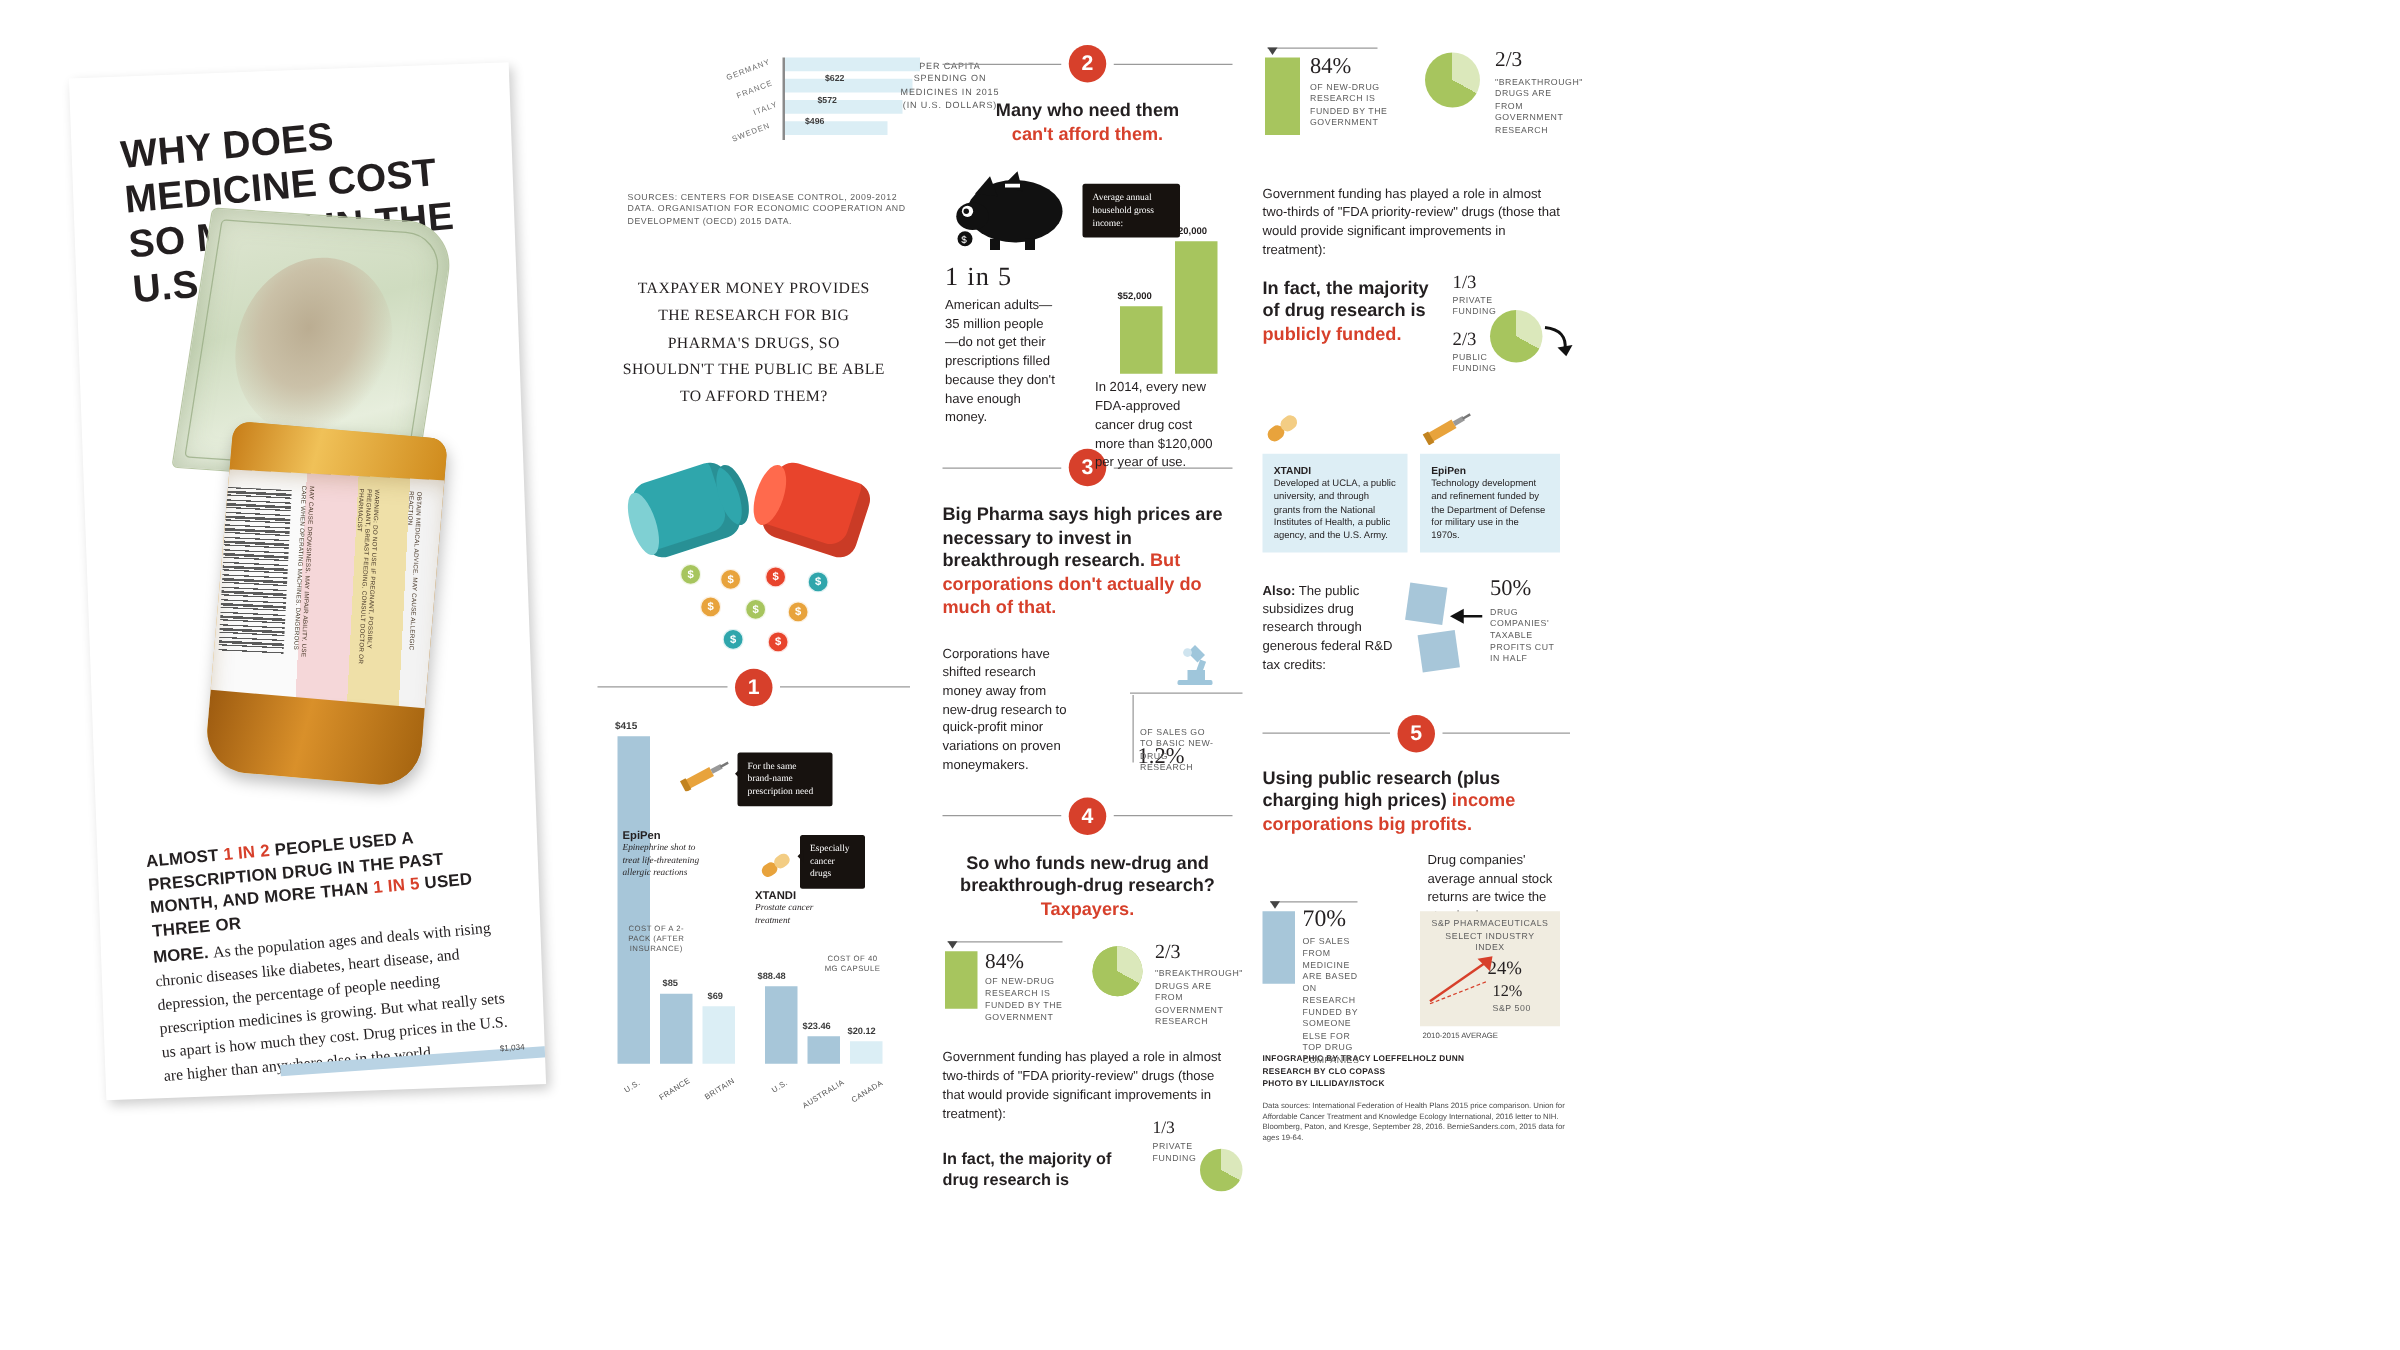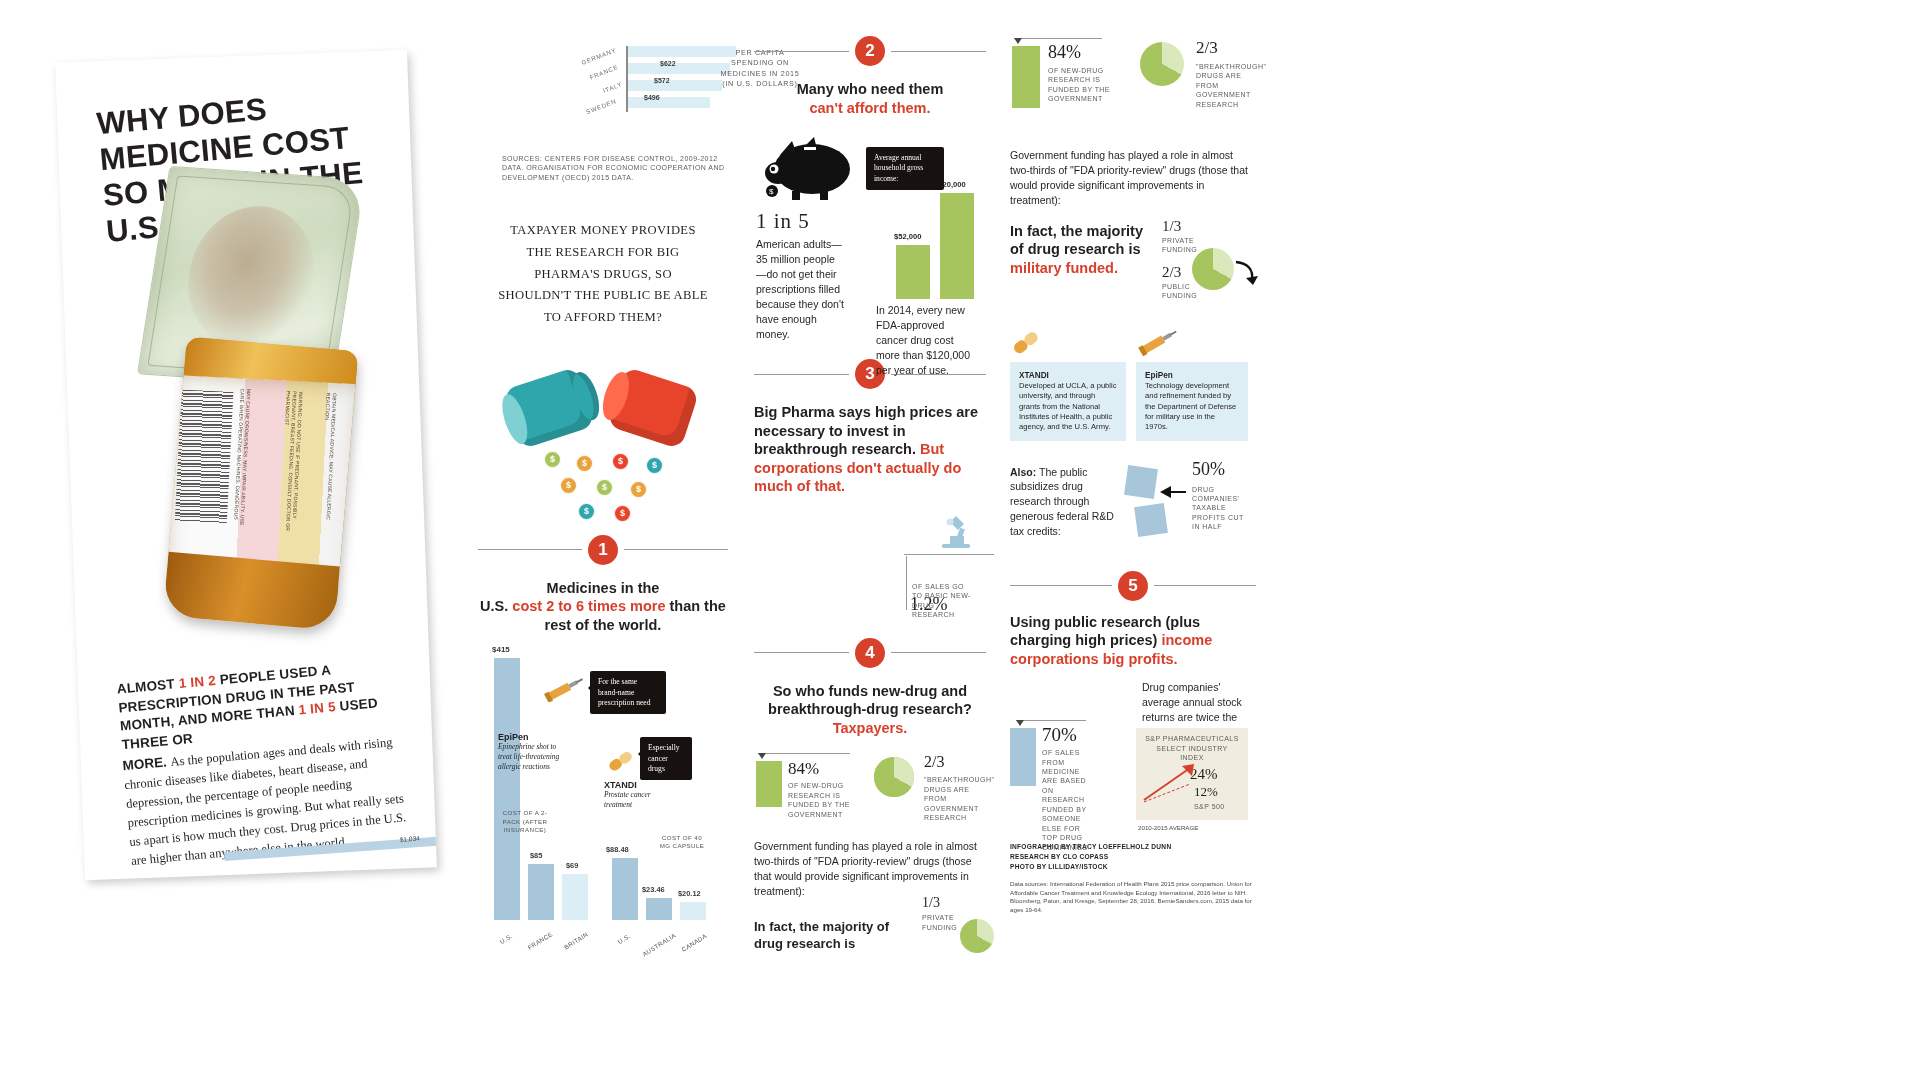--- a/index.html
+++ b/index.html
@@ -272,25 +272,20 @@
         <div class="coin" style="left:48px;top:52px;background:#2fa6ac;">$</div>
         <div class="coin" style="left:84px;top:54px;background:#e8442c;">$</div>
       </div>
     </div>
 
     <div class="num-row" style="margin-top:10px;">
       <div class="rule"></div>
       <div class="num-circle">1</div>
       <div class="rule"></div>
     </div>
-    <div class="sec-head">
-      <span>Medicines in the</span><br>
-      <span>U.S. </span><span class="red">cost 2 to 6 times more</span><span> than the</span><br>
-      <span>rest of the world.</span>
-    </div>
 
     <div class="mp-chart">
 
       <div class="bar" style="left:16px;bottom:26px;width:26px;height:262px;background:#a7c6d9;"></div>
       <div class="bar" style="left:50px;bottom:26px;width:26px;height:56px;background:#a7c6d9;"></div>
       <div class="bar" style="left:84px;bottom:26px;width:26px;height:46px;background:#dbeef5;"></div>
       <div class="sc-val" style="position:absolute;left:14px;bottom:292px;font-size:8px;">$415</div>
       <div class="sc-val" style="position:absolute;left:52px;bottom:86px;font-size:7.4px;">$85</div>
       <div class="sc-val" style="position:absolute;left:88px;bottom:76px;font-size:7.4px;">$69</div>
       <div class="bar-lbl" style="left:8px;bottom:4px;width:40px;transform:rotate(-32deg);">U.S.</div>
@@ -383,20 +378,21 @@
     <div class="num-row" style="margin-top:12px;">
       <div class="rule"></div>
       <div class="num-circle">3</div>
       <div class="rule"></div>
     </div>
     <div class="sec-head" style="text-align:left;">
       <span>Big Pharma says high prices are necessary to invest in breakthrough research. </span><span class="red">But corporations don't actually do much of that.</span>
     </div>
 
     <div style="position:relative;height:122px;margin-top:14px;">
+      <div class="body-txt" style="position:absolute;left:0;top:6px;width:104px;">Corporations have shifted research money away from new-drug research to quick-profit minor variations on proven moneymakers.</div>
       <svg width="40" height="42" viewBox="0 0 40 42" style="position:absolute;left:182px;top:0;">
         <rect x="6" y="34" width="28" height="4" rx="1.5" fill="#9fc6db"></rect>
         <rect x="14" y="26" width="14" height="8" fill="#9fc6db"></rect>
         <path d="M20 6 L28 14 L22 20 L14 12 Z" fill="#9fc6db"></path>
         <rect x="22" y="18" width="5" height="12" transform="rotate(20 24 24)" fill="#9fc6db"></rect>
         <circle cx="14" cy="12" r="3.5" fill="#cfe4ef"></circle>
       </svg>
       <div style="position:absolute;left:150px;top:44px;width:90px;border-top:1px solid #9a9a9a;"></div>
       <div style="position:absolute;left:156px;top:48px;font-size:18px;font-family:'Liberation Serif',serif;margin-top:36px;">1.2%</div>
       <div class="micro" style="position:absolute;left:158px;top:72px;width:60px;">OF SALES GO TO BASIC NEW-DRUG RESEARCH</div>
@@ -448,21 +444,21 @@
 
       <div style="position:absolute;left:130px;top:6px;width:44px;height:44px;border-radius:50%;background:conic-gradient(#dbe8bb 0 33%, #a7c55e 33% 100%);"></div>
       <div style="position:absolute;left:186px;top:2px;font-size:17px;font-family:'Liberation Serif',serif;">2/3</div>
       <div class="micro" style="position:absolute;left:186px;top:26px;width:62px;">"BREAKTHROUGH" DRUGS ARE FROM GOVERNMENT RESEARCH</div>
     </div>
 
     <div class="body-txt" style="width:244px;margin-top:4px;">Government funding has played a role in almost two-thirds of "FDA priority-review" drugs (those that would provide significant improvements in treatment):</div>
 
     <div style="position:relative;height:92px;margin-top:12px;">
       <div class="sec-head" style="text-align:left;width:146px;">
-        <span>In fact, the majority of drug research is </span><span class="red">military funded.</span>
+        <span>In fact, the majority of drug research is </span><span class="red">publicly funded.</span>
       </div>
       <div style="position:absolute;left:152px;top:-4px;font-size:15px;font-family:'Liberation Serif',serif;">1/3</div>
       <div class="micro" style="position:absolute;left:152px;top:14px;width:46px;">PRIVATE FUNDING</div>
       <div style="position:absolute;left:182px;top:26px;width:42px;height:42px;border-radius:50%;background:conic-gradient(#dbe8bb 0 33%, #a7c55e 33% 100%);"></div>
       <div style="position:absolute;left:152px;top:42px;font-size:15px;font-family:'Liberation Serif',serif;">2/3</div>
       <div class="micro" style="position:absolute;left:152px;top:60px;width:42px;">PUBLIC FUNDING</div>
       <svg width="30" height="30" viewBox="0 0 30 30" style="position:absolute;left:222px;top:36px;">
         <path d="M4 4 Q22 6 20 22" stroke="#111" stroke-width="2.4" fill="none"></path>
         <path d="M14 20 L21 27 L26 18 Z" fill="#111"></path>
       </svg>

